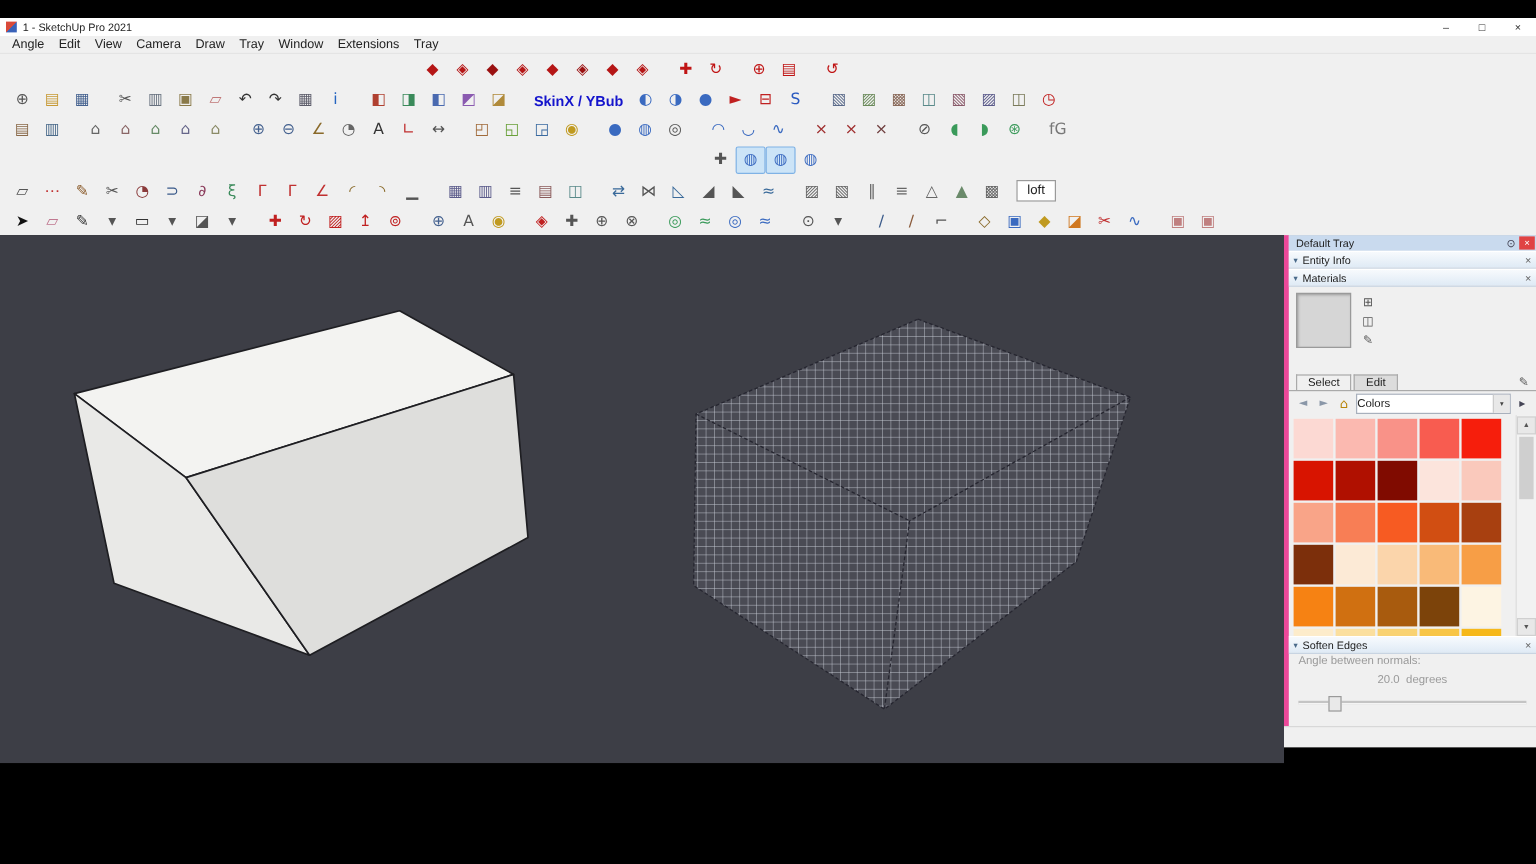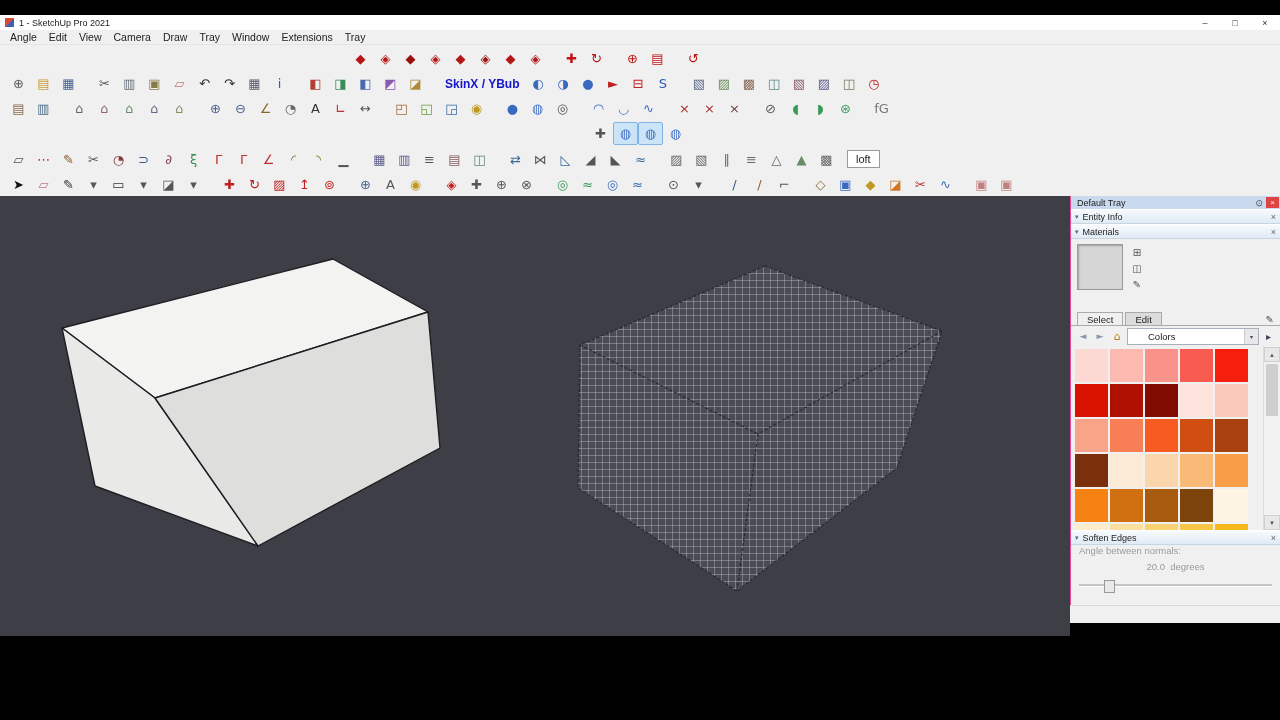--- a/index.html
+++ b/index.html
@@ -36,42 +36,42 @@
   .tb-gap{width:11px;height:21px;flex:0 0 auto;}
   .skinx-label{color:#1414cc;font-weight:bold;font-size:12px;margin:0 6px;white-space:nowrap;}
   .loft-btn{margin-left:8px;padding:2px 8px;background:#fff;border:1px solid #9a9a9a;font-size:11px;color:#222;}
 
   
   .main{flex:1;display:flex;min-height:0;}
   .viewport{width:1070px;position:relative;background:#3d3e46;}
   .viewport svg{display:block;}
 
   
-  .tray{width:210px;background:#f0f0f0;border-left:1px solid #ec4899;display:flex;flex-direction:column;font-size:10px;color:#222;}
+  .tray{width:210px;background:#f0f0f0;border-left:4px solid #ec4899;display:flex;flex-direction:column;font-size:10px;color:#222;}
   .tray-cap{height:13px;background:#c9daee;display:flex;align-items:center;padding:0 1px 0 6px;font-size:9px;}
   .tray-cap .pin{margin-left:auto;font-size:9px;color:#445;}
   .x-red{width:13px;height:11px;background:#e04343;color:#fff;font-size:8px;display:flex;align-items:center;justify-content:center;margin-left:3px;}
   .sec-head{height:13px;background:linear-gradient(#f7fafd,#dfeaf5);border-top:1px solid #fff;border-bottom:1px solid #c8d4e2;
             display:flex;align-items:center;padding:0 4px;font-size:9px;}
   .tri{font-size:7px;margin-right:4px;color:#4a6a8a;}
   .sec-x{margin-left:auto;color:#666;font-size:9px;}
   .entity-body{height:118px;background:#fff;border-bottom:1px solid #ddd;padding:3px 6px;font-weight:bold;font-size:10px;}
   .mat-body{height:60px;display:flex;padding:5px 3px 5px 6px;gap:5px;}
   .mat-preview{width:44px;height:44px;background:#d6d6d6;border:1px solid #9a9a9a;box-shadow:inset 1px 1px 2px rgba(0,0,0,.25);}
   .mat-name{flex:1;background:#fff;border:1px solid #ccc;padding:2px 4px;font-size:9px;color:#333;}
   .mat-btns{width:18px;display:flex;flex-direction:column;gap:2px;align-items:center;padding-top:1px;}
   .mat-btn{width:16px;height:14px;display:flex;align-items:center;justify-content:center;font-size:10px;color:#555;font-family:"DejaVu Sans",sans-serif;}
   .tabs{height:16px;display:flex;align-items:flex-end;padding:0 6px;border-bottom:1px solid #aaa;}
   .tab{padding:1px 9px 0;border:1px solid #aaa;border-bottom:none;background:#dcdcdc;margin-right:2px;font-size:9.5px;}
   .tab.active{background:#f0f0f0;}
   .tab-dropper{margin-left:auto;font-size:10px;color:#555;font-family:"DejaVu Sans",sans-serif;}
   .navrow{height:20px;display:flex;align-items:center;gap:3px;padding:0 5px;}
   .nav-ico{width:14px;text-align:center;color:#8a97a8;font-size:9px;font-family:"DejaVu Sans",sans-serif;}
   .home-ico{color:#b8860b;font-size:11px;}
-  .dd{flex:1;height:15px;background:#fff;border:1px solid #a8b0bc;display:flex;align-items:center;font-size:9.5px;padding-left:20px;}
+  .dd{flex:1;height:15px;background:#fff;border:1px solid #a8b0bc;display:flex;align-items:center;font-size:9.5px;padding-left:0;}
   .dd-caret{margin-left:auto;width:13px;align-self:stretch;background:#e8e8e8;border-left:1px solid #ccc;
             display:flex;align-items:center;justify-content:center;font-size:6px;color:#444;}
   .detail-btn{width:13px;text-align:center;color:#445;font-size:10px;}
   .swatch-area{height:184px;display:flex;}
   .swatch-grid{flex:1;display:flex;flex-wrap:wrap;align-content:flex-start;padding:2px 0 0 3px;overflow:hidden;}
   .swatch{width:33px;height:33px;margin:1px;}
   .vscroll{width:16px;background:#f2f2f2;border-left:1px solid #dcdcdc;display:flex;flex-direction:column;align-items:center;}
   .scroll-btn{width:14px;height:13px;font-size:6px;color:#555;display:flex;align-items:center;justify-content:center;
               background:#e8e8e8;border:1px solid #d0d0d0;margin-top:1px;}
   .scroll-thumb{width:12px;height:52px;background:#cfcfcf;margin-top:2px;}

